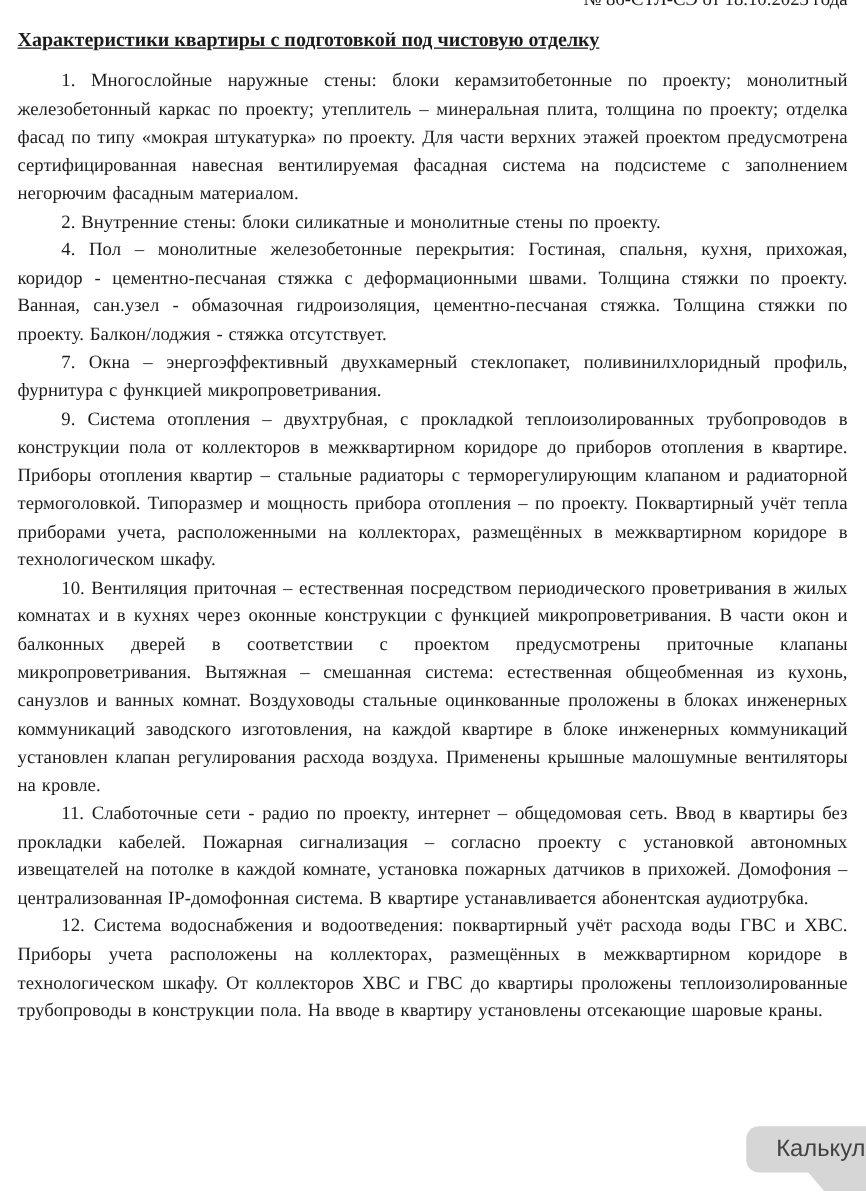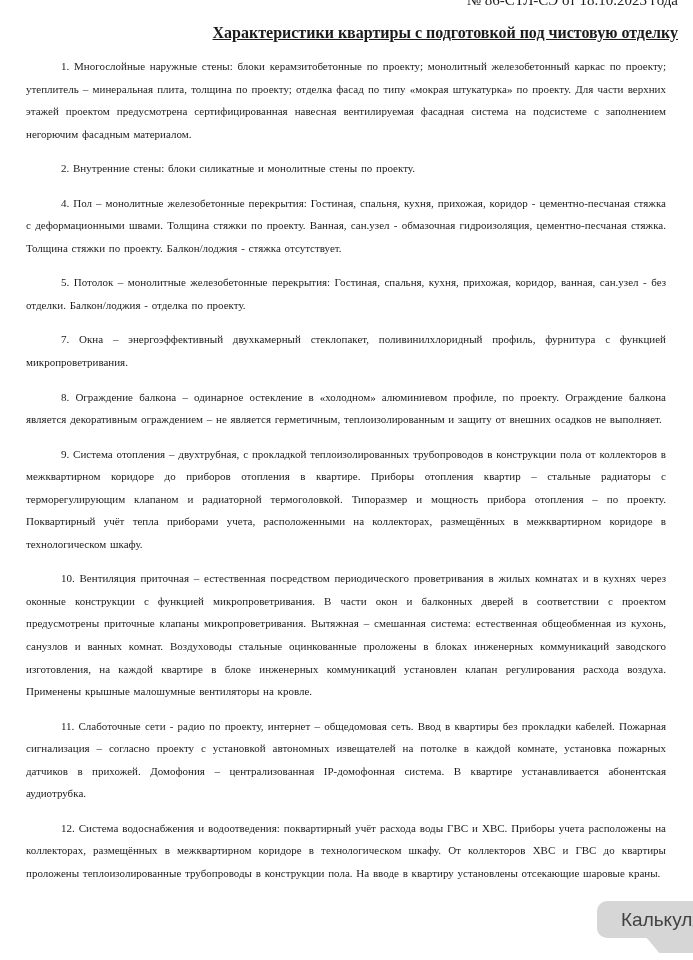--- a/index.html
+++ b/index.html
@@ -17,29 +17,29 @@
   }
   .doc-ref {
     margin-top: -9px;            
     text-align: right;
     font-size: 15px;
     line-height: 19px;
     white-space: nowrap;
   }
   .doc-title {
     margin: 13px 0 11px 0;
-    text-align: right;
+    text-align: left;
     font-size: 16px;
     font-weight: bold;
     text-decoration: underline;
     line-height: 20px;
   }
   .doc-body p {
-    margin: 12px;
-    font-size: 11px;
+    margin: 0;
+    font-size: 15px;
     line-height: 22.55px;
     text-align: justify;
     text-indent: 35px;
     word-spacing: 1px;
     font-family: Liberation Serif, serif;
   }
   
   .calc-tooltip {
     position: absolute;
     left: 597px;
@@ -76,23 +76,21 @@
 
 <div class="doc">
   <div class="doc-ref">№ 86-СТЛ-СЭ от 18.10.2023 года</div>
 
   <div class="doc-title">Характеристики квартиры с подготовкой под чистовую отделку</div>
 
   <div class="doc-body">
       <p>1. Многослойные наружные стены: блоки керамзитобетонные по проекту; монолитный железобетонный каркас по проекту; утеплитель – минеральная плита, толщина по проекту; отделка фасад по типу «мокрая штукатурка» по проекту. Для части верхних этажей проектом предусмотрена сертифицированная навесная вентилируемая фасадная система на подсистеме с заполнением негорючим фасадным материалом.</p>
       <p>2. Внутренние стены: блоки силикатные и монолитные стены по проекту.</p>
       <p>4. Пол – монолитные железобетонные перекрытия: Гостиная, спальня, кухня, прихожая, коридор - цементно-песчаная стяжка с деформационными швами. Толщина стяжки по проекту. Ванная, сан.узел - обмазочная гидроизоляция, цементно-песчаная стяжка. Толщина стяжки по проекту. Балкон/лоджия - стяжка отсутствует.</p>
-      <p>5. Потолок – монолитные железобетонные перекрытия: Гостиная, спальня, кухня, прихожая, коридор, ванная, сан.узел - без отделки. Балкон/лоджия - отделка по проекту.</p>
       <p>7. Окна – энергоэффективный двухкамерный стеклопакет, поливинилхлоридный профиль, фурнитура с функцией микропроветривания.</p>
-      <p>8. Ограждение балкона – одинарное остекление в «холодном» алюминиевом профиле, по проекту. Ограждение балкона является декоративным ограждением – не является герметичным, теплоизолированным и защиту от внешних осадков не выполняет.</p>
       <p>9. Система отопления – двухтрубная, с прокладкой теплоизолированных трубопроводов в конструкции пола от коллекторов в межквартирном коридоре до приборов отопления в квартире. Приборы отопления квартир – стальные радиаторы с терморегулирующим клапаном и радиаторной термоголовкой. Типоразмер и мощность прибора отопления – по проекту. Поквартирный учёт тепла приборами учета, расположенными на коллекторах, размещённых в межквартирном коридоре в технологическом шкафу.</p>
       <p>10. Вентиляция приточная – естественная посредством периодического проветривания в жилых комнатах и в кухнях через оконные конструкции с функцией микропроветривания. В части окон и балконных дверей в соответствии с проектом предусмотрены приточные клапаны микропроветривания. Вытяжная – смешанная система: естественная общеобменная из кухонь, санузлов и ванных комнат. Воздуховоды стальные оцинкованные проложены в блоках инженерных коммуникаций заводского изготовления, на каждой квартире в блоке инженерных коммуникаций установлен клапан регулирования расхода воздуха. Применены крышные малошумные вентиляторы на кровле.</p>
       <p>11. Слаботочные сети - радио по проекту, интернет – общедомовая сеть. Ввод в квартиры без прокладки кабелей. Пожарная сигнализация – согласно проекту с установкой автономных извещателей на потолке в каждой комнате, установка пожарных датчиков в прихожей. Домофония – централизованная IP-домофонная система. В квартире устанавливается абонентская аудиотрубка.</p>
       <p>12. Система водоснабжения и водоотведения: поквартирный учёт расхода воды ГВС и ХВС. Приборы учета расположены на коллекторах, размещённых в межквартирном коридоре в технологическом шкафу. От коллекторов ХВС и ГВС до квартиры проложены теплоизолированные трубопроводы в конструкции пола. На вводе в квартиру установлены отсекающие шаровые краны.</p>
     </div>
 </div>
 
 <div class="calc-tooltip">Калькулятор</div>
 <div class="calc-tooltip-tail"></div>
 

